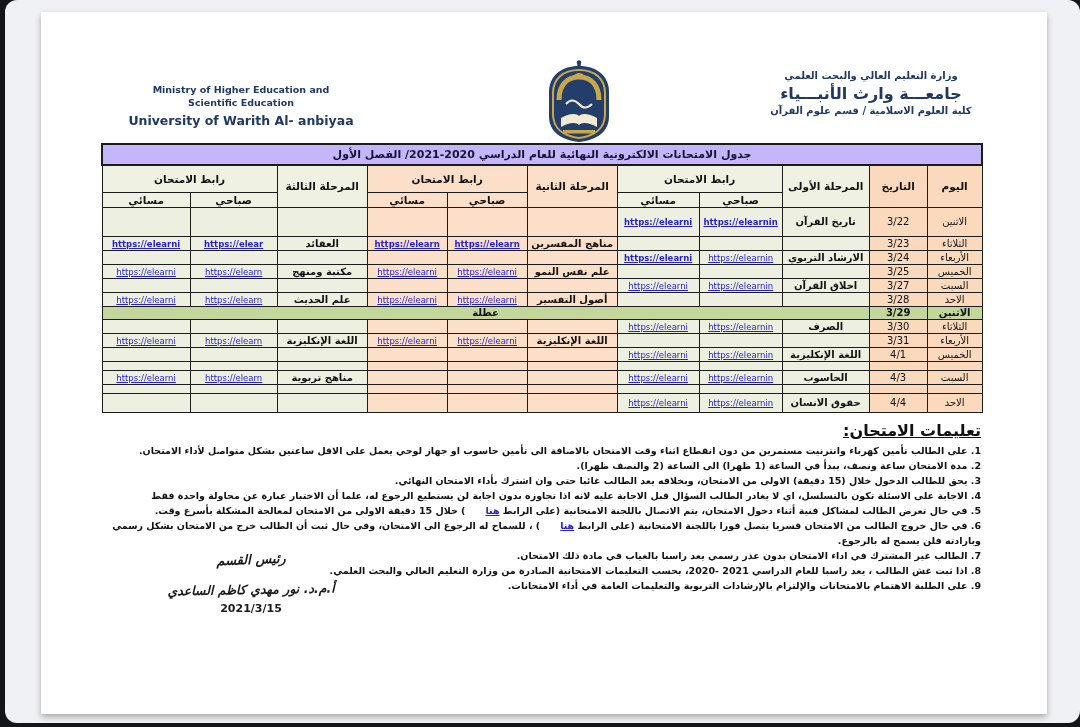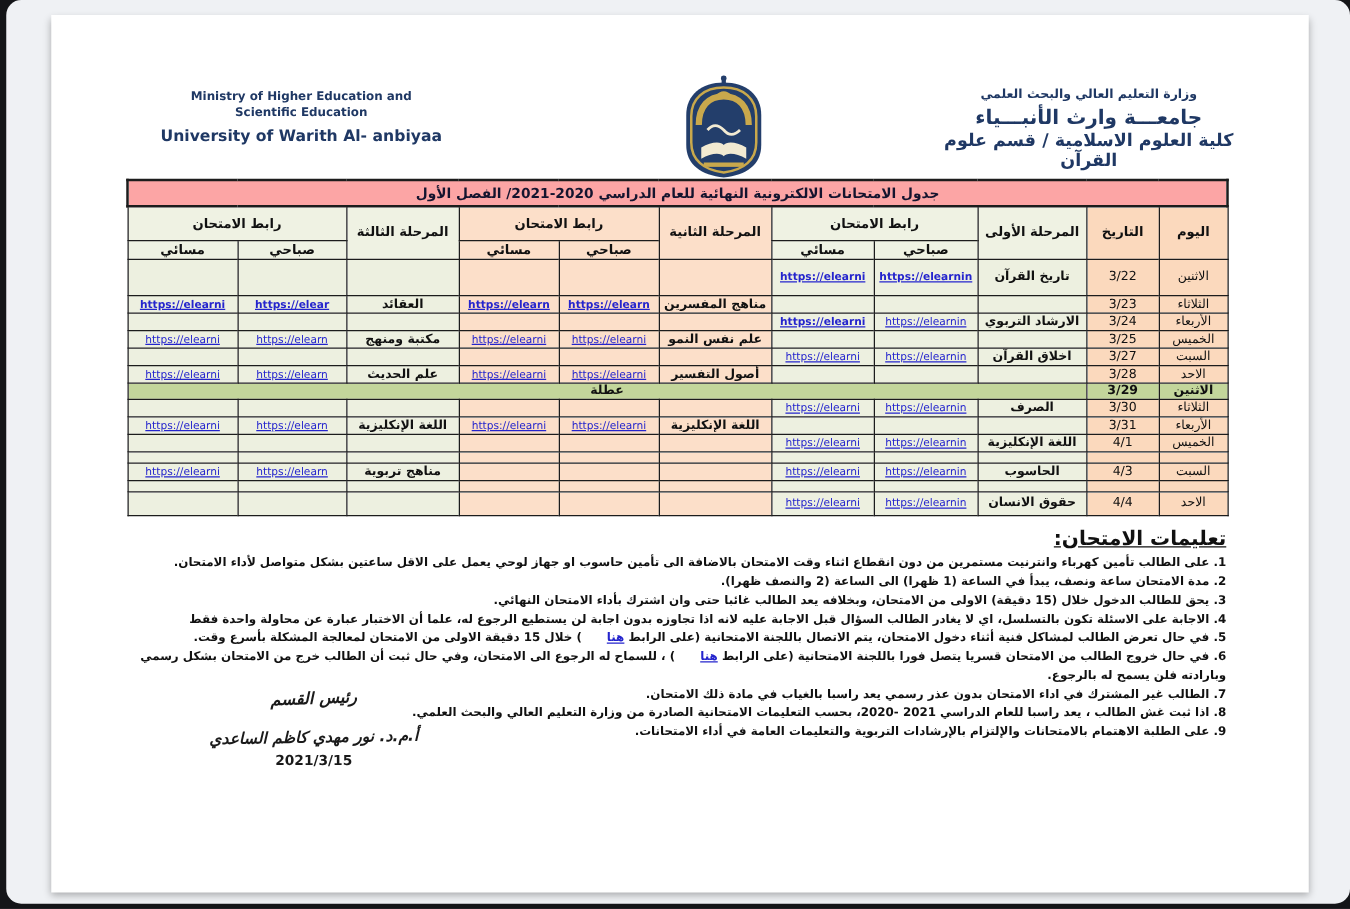--- a/index.html
+++ b/index.html
@@ -1,31 +1,31 @@
 <!DOCTYPE html>
 <html><head>
 <meta charset="utf-8">
 <style>
   html,body{margin:0;padding:0;}
   body{width:1080px;height:727px;background:#141518;font-family:"DejaVu Sans",sans-serif;overflow:hidden;}
   .frame{position:relative;width:1080px;height:727px;background:#141518;}
   .panel{position:absolute;left:5px;top:0;right:0;bottom:4px;background:#eff1f4;border-radius:12px;}
   .page{position:absolute;left:36px;top:12px;width:1006px;height:702px;background:#ffffff;box-shadow:0 3px 6px rgba(0,0,0,.3);}
   
-  .eng{position:absolute;left:85px;top:60px;width:230px;text-align:center;color:#1f3864;font-size:9.5px;font-weight:bold;line-height:1.35;}
+  .eng{position:absolute;left:85px;top:72px;width:230px;text-align:center;color:#1f3864;font-size:9.5px;font-weight:bold;line-height:1.35;}
   .eng .uni{font-size:12.5px;margin-top:3px;}
   .logo{position:absolute;left:498px;top:48px;width:80px;height:86px;}
   .arb{position:absolute;left:690px;top:58px;width:280px;text-align:center;color:#1f3864;direction:rtl;font-weight:bold;}
   .arb .l1{font-size:10px;}
   .arb .l2{font-size:16px;margin:3px 0 2px 0;letter-spacing:1px;}
-  .arb .l3{font-size:14px;}
+  .arb .l3{font-size:10px;}
   
   table.tbl{border-collapse:collapse;table-layout:fixed;width:880px;margin:131px 0 0 60px;direction:rtl;}
   .tbl td,.tbl th{border:1px solid #1c1c1c;font-size:10px;text-align:center;vertical-align:middle;padding:0 1px;overflow:hidden;white-space:nowrap;color:#111;}
-  .tbl .ttl{background:#fca5a5;color:#14142e;font-weight:bold;font-size:11px;height:19px;border:2px solid #1c1c1c;}
+  .tbl .ttl{background:#c4b5fd;color:#14142e;font-weight:bold;font-size:11px;height:19px;border:2px solid #1c1c1c;}
   .tbl th{font-weight:bold;font-size:10.5px;}
   .p{background:#fbd9bd;}
   .o{background:#fcdfc9;}
   .g{background:#edf0e0;}
   .hh{background:#eff2e3;}
   .s{font-weight:bold;}
   .dd{font-weight:normal;}
   tr.h1{height:27px;} tr.h2{height:15px;}
   tr.r{height:14px;} tr.rt{height:29px;} tr.rb{height:9px;} tr.rh{height:13px;} tr.rl{height:19px;}
   tr.rh td{background:#c3d69b;font-weight:bold;}

